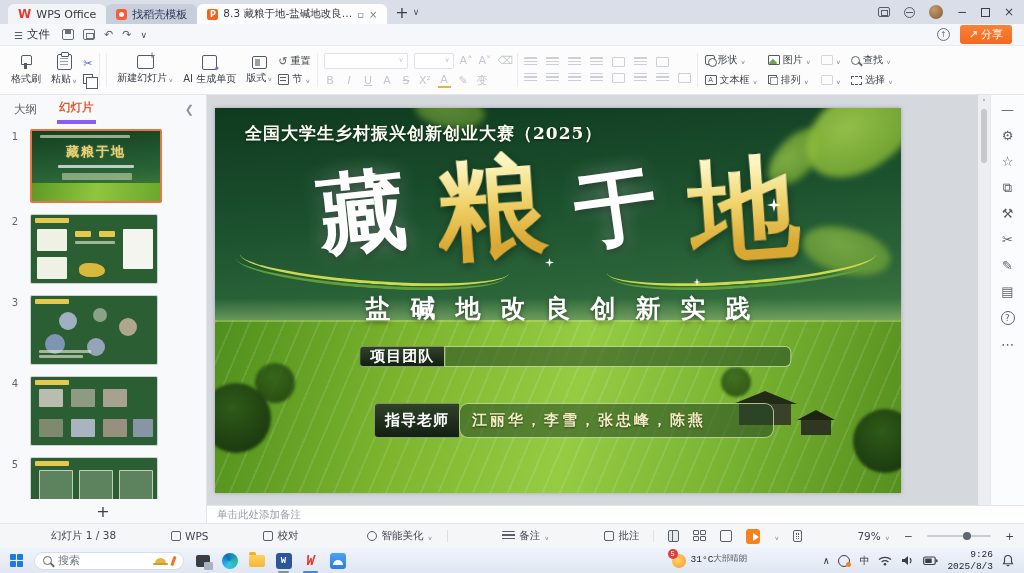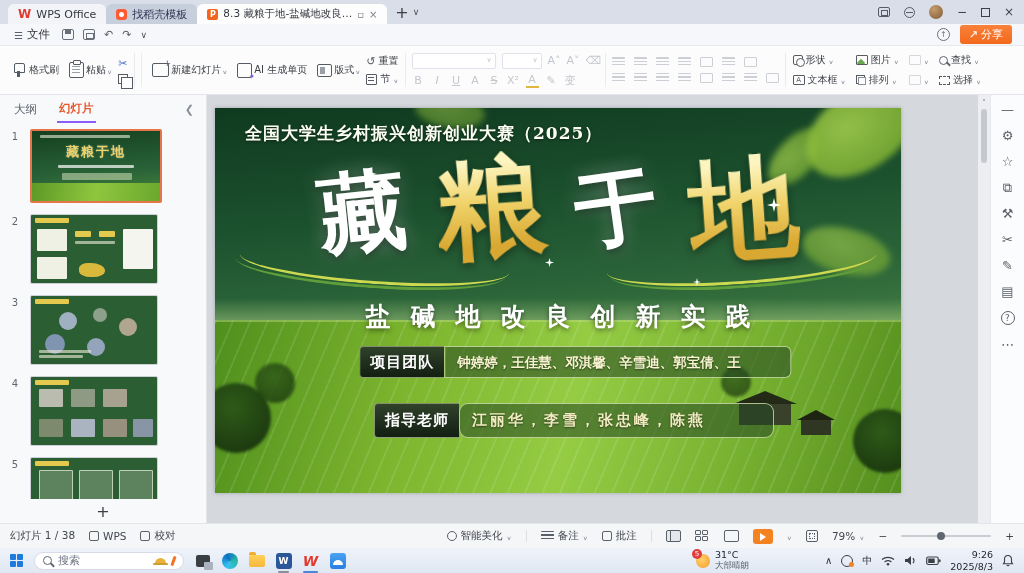--- a/index.html
+++ b/index.html
@@ -49,21 +49,21 @@
   .mag { width:9px; height:9px; border:1.5px solid #5f6670; border-radius:50%; position:relative; display:inline-block; }
   .mag::after { content:""; position:absolute; width:5px; height:1.5px; background:#5f6670; transform:rotate(45deg); right:-4px; bottom:-1px; }
   .menubar .spacer { flex:1; }
   .upl { width:13px; height:13px; border:1px solid #6a707a; border-radius:50%; color:#6a707a; font-size:8px; display:inline-flex; align-items:center; justify-content:center; margin-right:10px; }
   .share-btn { background:linear-gradient(#f9813a,#f2691d); color:#fff; border-radius:3px; padding:2px 9px; font-size:11px; display:flex; align-items:center; gap:3px; margin-right:4px; }
 
   
   .toolbar { height:49px; background:#fcfcfd; border-bottom:1px solid #e3e5ea; display:flex; align-items:stretch; padding:3px 4px; flex:0 0 auto; }
   .vdiv { width:1px; background:#e9ebef; margin:4px 3px; }
   .tgroup { display:flex; align-items:center; gap:2px; padding:0 3px; }
-  .tbtn { display:flex; flex-direction:row; align-items:center; justify-content:center; gap:2px; padding:1px 4px; border-radius:3px; }
+  .tbtn { display:flex; flex-direction:column; align-items:center; justify-content:center; gap:2px; padding:1px 4px; border-radius:3px; }
   .tbtn .lbl { font-size:10px; color:#3c4046; white-space:nowrap; display:flex; align-items:center; gap:1px; }
   .i-chev::before { content:"∨"; font-size:7px; color:#8a909a; transform:scaleY(.8); display:inline-block; }
   .tcol { display:flex; flex-direction:column; justify-content:center; gap:4px; }
   .trow-sm { display:flex; align-items:center; gap:3px; font-size:10px; color:#3c4046; }
   .ic-brush { width:16px; height:16px; position:relative; }
   .ic-brush::before { content:""; position:absolute; left:3px; top:1px; width:9px; height:8px; border:1.2px solid #555b64; border-radius:2px 2px 0 0; }
   .ic-brush::after { content:""; position:absolute; left:6px; bottom:1px; width:3px; height:6px; background:#555b64; }
   .ic-clip { width:15px; height:16px; border:1.2px solid #555b64; border-radius:2px; position:relative; }
   .ic-clip::before { content:""; position:absolute; left:3px; top:-3px; width:6px; height:3px; background:#fcfcfd; border:1.2px solid #555b64; border-radius:1px; }
   .ic-clip::after { content:""; position:absolute; left:2px; top:3px; width:8px; height:1.2px; background:#9aa0a8; box-shadow:0 3px 0 #9aa0a8, 0 6px 0 #9aa0a8; }
@@ -102,21 +102,21 @@
   .ic-arr::before { content:""; position:absolute; left:0; top:0; width:7px; height:7px; border:1.2px solid #555b64; }
   .ic-arr::after { content:""; position:absolute; right:0; bottom:0; width:6px; height:6px; border:1.2px solid #8a909a; background:#fcfcfd; }
   .ic-sel { width:11px; height:9px; border:1px dashed #555b64; }
   .gray-ic { width:12px; height:10px; border:1.2px solid #d4d7dc; border-radius:1px; }
 
   
   .bodyrow { flex:1; display:flex; min-height:0; }
   .sidebar { width:207px; background:#f8f9fb; border-right:1px solid #e3e5ea; display:flex; flex-direction:column; }
   .stabs { height:28px; display:flex; align-items:center; padding:0 12px; gap:18px; position:relative; flex:0 0 auto; }
   .stab { font-size:11.5px; color:#60666e; padding:5px 2px; }
-  .stab.active { color:#e4582c; font-weight:bold; border-bottom:2px solid #8b5cf6; }
+  .stab.active { color:#e4582c; font-weight:bold; border-bottom:4px solid #8b5cf6; }
   .collapse { margin-left:auto; color:#8a909a; font-size:11px; }
   .thumbs { flex:1; overflow:hidden; padding-top:6px; }
   .trow { display:flex; margin:0 0 11px 0; }
   .tnum { width:30px; text-align:center; font-size:10px; color:#60666e; padding-top:2px; }
   .thumb { width:128px; height:70px; background:#2c5e34; border:1px solid #cdd0d6; border-radius:2px; position:relative; overflow:hidden; flex:0 0 auto;padding-left:9px; }
   .trow.sel .thumb { border:2px solid #e8744a; height:74px; width:132px; }
   .mini-title { position:absolute; top:12px; left:0; right:0; text-align:center; font-family:"DejaVu Serif","Liberation Serif",serif; font-weight:bold; font-size:13px; color:#ecd06a; text-shadow:0 0 2px rgba(255,255,255,.4); letter-spacing:2px; }
   .mini-head { position:absolute; top:4px; left:8px; right:30px; height:3px; background:rgba(255,255,230,.55); border-radius:1px; }
   .mini-sub { position:absolute; top:32px; left:26px; right:26px; height:3px; background:rgba(255,255,255,.7); border-radius:1px; }
   .mini-box { position:absolute; background:rgba(235,240,210,.85); border-radius:1px; }
@@ -148,57 +148,57 @@
   .tchar { font-family:"DejaVu Serif","Liberation Serif",serif; font-weight:bold; line-height:1; display:inline-block; }
   .tchar.white { color:#fff; text-shadow:0 3px 10px rgba(0,0,0,.45), 0 0 18px rgba(255,255,255,.35); }
   .tchar.gold { background:linear-gradient(#fdf5c0 10%,#f0d36a 45%,#d9a832 85%); -webkit-background-clip:text; background-clip:text; color:transparent; filter:drop-shadow(0 3px 5px rgba(0,0,0,.4)); }
   .t1 { font-size:88px; transform:rotate(-6deg); }
   .t2 { font-size:110px; transform:rotate(-4deg) translateY(6px); }
   .t3 { font-size:82px; transform:rotate(-8deg) translateY(-8px); }
   .t4 { font-size:110px; transform:rotate(-4deg) translateY(8px); }
   .spark { position:absolute; background:#fff; clip-path:polygon(50% 0,60% 40%,100% 50%,60% 60%,50% 100%,40% 60%,0 50%,40% 40%); filter:drop-shadow(0 0 3px #fff); }
   .swoosh { position:absolute; height:26px; border-bottom:3px solid #cdd94f; border-radius:0 0 100% 100%/0 0 160% 160%; }
   .swoosh.g { border-bottom-color:#5f9e3a; }
-  .sl-sub { position:absolute; top:192px; left:0; right:0; text-align:center; font-family:"DejaVu Serif","Liberation Serif",serif; font-weight:bold; font-size:25px; color:#ffffff; letter-spacing:20px; text-indent:20px; text-shadow:0 2px 5px rgba(0,0,0,.5); }
+  .sl-sub { position:absolute; top:184px; left:0; right:0; text-align:center; font-family:"DejaVu Serif","Liberation Serif",serif; font-weight:bold; font-size:25px; color:#ffffff; letter-spacing:20px; text-indent:20px; text-shadow:0 2px 5px rgba(0,0,0,.5); }
   .team-row { position:absolute; left:50%; transform:translateX(-46%); display:flex; align-items:stretch; }
   .team-row.r1 { top:238px; width:432px; }
   .team-row.r2 { top:295px; width:400px; }
   .tlabel { background:linear-gradient(#30422a,#121f12); color:#fff; font-weight:bold; font-size:15px; display:flex; align-items:center; justify-content:center; padding:0 10px; border-radius:4px 0 0 4px; letter-spacing:1px; white-space:nowrap; border:1px solid rgba(220,235,180,.55); border-right:none; }
   .tnames { flex:1; background:rgba(35,70,35,.55); border:1px solid rgba(220,235,180,.75); border-radius:0 6px 6px 0; padding:4px 12px; color:#f7f2cf; font-weight:bold; font-size:13.5px; line-height:1.65; text-shadow:0 1px 2px rgba(0,0,0,.5); display:flex; flex-direction:column; justify-content:center; }
   .tnames.one { font-size:15px; letter-spacing:3px; color:#f3ecc0;border-radius:9px; }
 
   .vscroll { width:12px; background:#eceef1; position:relative; flex:0 0 auto; }
   .vthumb { position:absolute; left:3px; top:14px; width:6px; height:54px; background:#c5c8cd; border-radius:3px; }
   .vdot { position:absolute; left:5px; top:4px; width:2px; height:2px; background:#9aa0a8; border-radius:50%; }
   .rail { width:34px; background:#fbfcfd; border-left:1px solid #e6e8ec; display:flex; flex-direction:column; align-items:center; padding-top:8px; gap:13px; flex:0 0 auto; }
   .rail span { color:#5a6069; font-size:13px; line-height:1; }
   .rail .help { width:14px; height:14px; border:1px solid #5a6069; border-radius:50%; font-size:9px; display:flex; align-items:center; justify-content:center; }
 
   .notesbar { flex:0 0 18px; background:#fff; border-top:1px solid #e3e5e8; display:flex; align-items:center; padding-left:10px; color:#9aa0a8; font-size:10.5px; }
 
   
   .statusbar { flex:0 0 25px; background:#f5f6f8; border-top:1px solid #e3e5e8; display:flex; align-items:center; padding:0 10px; gap:14px; font-size:10.5px; color:#41464e; }
-  .sb-item { display:flex; align-items:center; gap:4px; white-space:nowrap; }
+  .sb-item { display:flex; align-items:center; gap:4px; white-space:nowrap;margin-left:41px; }
   .sb-ic { width:10px; height:10px; border:1px solid #5a6069; border-radius:2px; }
   .statusbar .spacer { flex:1; }
   .sdiv { width:1px; height:12px; background:#dcdfe4; }
   .view-ic { width:15px; height:12px; border:1px solid #5a6069; border-radius:2px; position:relative; }
   .view-ic.v1::after { content:""; position:absolute; left:3px; top:0; bottom:0; width:1px; background:#5a6069; }
   .view-ic.v2 { border:none; display:grid; grid-template-columns:6px 6px; grid-template-rows:5px 5px; gap:1px; }
   .view-ic.v2 i { border:1px solid #5a6069; border-radius:1px; }
   .view-ic.sel { background:#e4e7ec; }
   .play-pill { width:20px; height:15px; background:#f58220; border-radius:3px; position:relative; }
   .play-pill::after { content:""; position:absolute; left:7px; top:4px; border-left:6px solid #fff; border-top:4px solid transparent; border-bottom:4px solid transparent; }
   .fit-ic { width:12px; height:12px; border:1px solid #5a6069; border-radius:2px; position:relative; }
   .fit-ic::after { content:""; position:absolute; left:2px; top:2px; right:2px; bottom:2px; border:1px dotted #5a6069; }
   .zoom-slider { width:90px; height:2px; background:#c9cdd3; border-radius:1px; position:relative; }
   .zoom-slider .zt { position:absolute; left:36px; top:-3px; width:8px; height:8px; border-radius:50%; background:#5f6670; }
 
   
-  .taskbar { flex:0 0 25px; background:linear-gradient(#eff3fb,#e0e7f2); display:flex; align-items:center; padding:0 10px; gap:10px; }
+  .taskbar { flex:0 0 25px; background:linear-gradient(#eff3fb,#e0e7f2); display:flex; align-items:center; padding:0 10px; gap:10px;font-family:Liberation Mono, monospace; }
   .start { width:14px; height:14px; display:grid; grid-template-columns:6px 6px; grid-template-rows:6px 6px; gap:1px; }
   .start i { background:#1f7ae0; border-radius:1px; }
   .tsearch { width:150px; height:18px; background:#fff; border:1px solid #d7dce6; border-radius:9px; display:flex; align-items:center; padding:0 8px; gap:6px; color:#6b7280; }
   .hat { width:11px; height:6px; background:#e8b23c; border-radius:6px 6px 0 0; position:relative; margin-left:auto; }
   .hat::after { content:""; position:absolute; left:-2px; bottom:-1px; width:15px; height:2px; background:#caa02f; border-radius:1px; }
   .pencil { width:3px; height:10px; background:#f07426; transform:rotate(20deg); border-radius:1px; }
   .tb-ic { width:17px; height:17px; display:flex; align-items:center; justify-content:center; position:relative; }
   .taskview { width:14px; height:12px; background:#3a3d44; border-radius:2px; position:relative; }
   .taskview::after { content:""; position:absolute; right:-3px; bottom:-3px; width:9px; height:8px; background:#aab2bf; border-radius:1px; }
   .edge { width:16px; height:16px; border-radius:50%; background:conic-gradient(from 210deg,#35c1f1,#0b6fc2,#2bb8a8,#35c1f1); }
@@ -206,21 +206,21 @@
   .folder::before { content:""; position:absolute; left:0; top:-3px; width:7px; height:3px; background:#f0ad31; border-radius:2px 2px 0 0; }
   .word { width:16px; height:16px; background:#2b579a; color:#fff; border-radius:3px; font-size:9px; font-weight:bold; display:flex; align-items:center; justify-content:center; }
   .wpsred { color:#e23a2e; font-weight:bold; font-size:14px; font-style:italic; }
   .cloudapp { width:16px; height:16px; background:linear-gradient(#4aa3f5,#2b7de0); border-radius:3px; position:relative; }
   .cloudapp::after { content:""; position:absolute; left:3px; bottom:4px; width:10px; height:5px; background:#fff; border-radius:5px 5px 0 0; }
   .indic { position:absolute; bottom:-4px; left:3px; right:3px; height:2px; border-radius:1px; background:#8a909a; }
   .indic.b { background:#4a87d8; left:1px; right:1px; }
   .weather { display:flex; align-items:center; gap:5px; margin-left:auto; margin-right:66px; }
   .sun { width:14px; height:14px; border-radius:50%; background:radial-gradient(circle at 40% 40%,#ffd36b,#f6992b); position:relative; }
   .badge { position:absolute; top:-5px; left:-4px; min-width:10px; height:10px; background:#e03e3e; color:#fff; border-radius:5px; font-size:7px; display:flex; align-items:center; justify-content:center; padding:0 2px; }
-  .wcol { display:flex; flex-direction:column; line-height:1.15; }
+  .wcol { display:flex; flex-direction:row; line-height:1.15; }
   .wtemp { font-size:9.5px; color:#23272e; }
   .wdesc { font-size:8.5px; color:#5a6069; }
   .tray { display:flex; align-items:center; gap:9px; }
   .tray .glyph { font-size:10px; color:#2d3138; }
   .sync { width:12px; height:12px; border:1.5px solid #3c4046; border-radius:50%; position:relative; }
   .sync::after { content:""; position:absolute; right:-2px; bottom:-1px; width:5px; height:5px; background:#f58220; border-radius:50%; }
   .timecol { display:flex; flex-direction:column; line-height:1.2; text-align:right; }
   .tt { font-size:9.5px; color:#23272e; }
 </style>
 </head>
@@ -518,21 +518,20 @@
               <span class="tchar gold t4">地</span>
             </div>
             <div class="spark" style="left:150px;top:60px;width:12px;height:12px"></div>
             <div class="spark" style="left:330px;top:150px;width:9px;height:9px"></div>
             <div class="spark" style="right:120px;top:90px;width:14px;height:14px"></div>
             <div class="spark" style="right:200px;top:170px;width:8px;height:8px"></div>
             <div class="sl-sub">盐碱地改良创新实践</div>
             <div class="team-row r1">
               <span class="tlabel">项目团队</span>
               <div class="tnames">
-                <span>钟婷婷，王佳慧、邓淇馨、辛雪迪、郭宝倩、王</span>
               </div>
             </div>
             <div class="team-row r2">
               <span class="tlabel">指导老师</span>
               <div class="tnames one">
                   <span>江丽华，李雪，张忠峰，陈燕</span>
                 </div>
             </div>
           </div>
         </div>
@@ -545,20 +544,23 @@
           <span>⚙</span>
           <span>☆</span>
           <span>⧉</span>
           <span>⚒</span>
           <span>✂</span>
           <span>✎</span>
           <span>▤</span>
           <span class="help">?</span>
           <span>⋯</span>
         </div>
+      </div>
+      <div class="notesbar">
+        <span>单击此处添加备注</span>
       </div>
     </div>
   </div>
 
   <div class="statusbar">
     <span class="sb-item">幻灯片 1 / 38</span>
     <span class="sb-item">
         <span class="sb-ic"></span>
         <span>WPS</span>
       </span>

